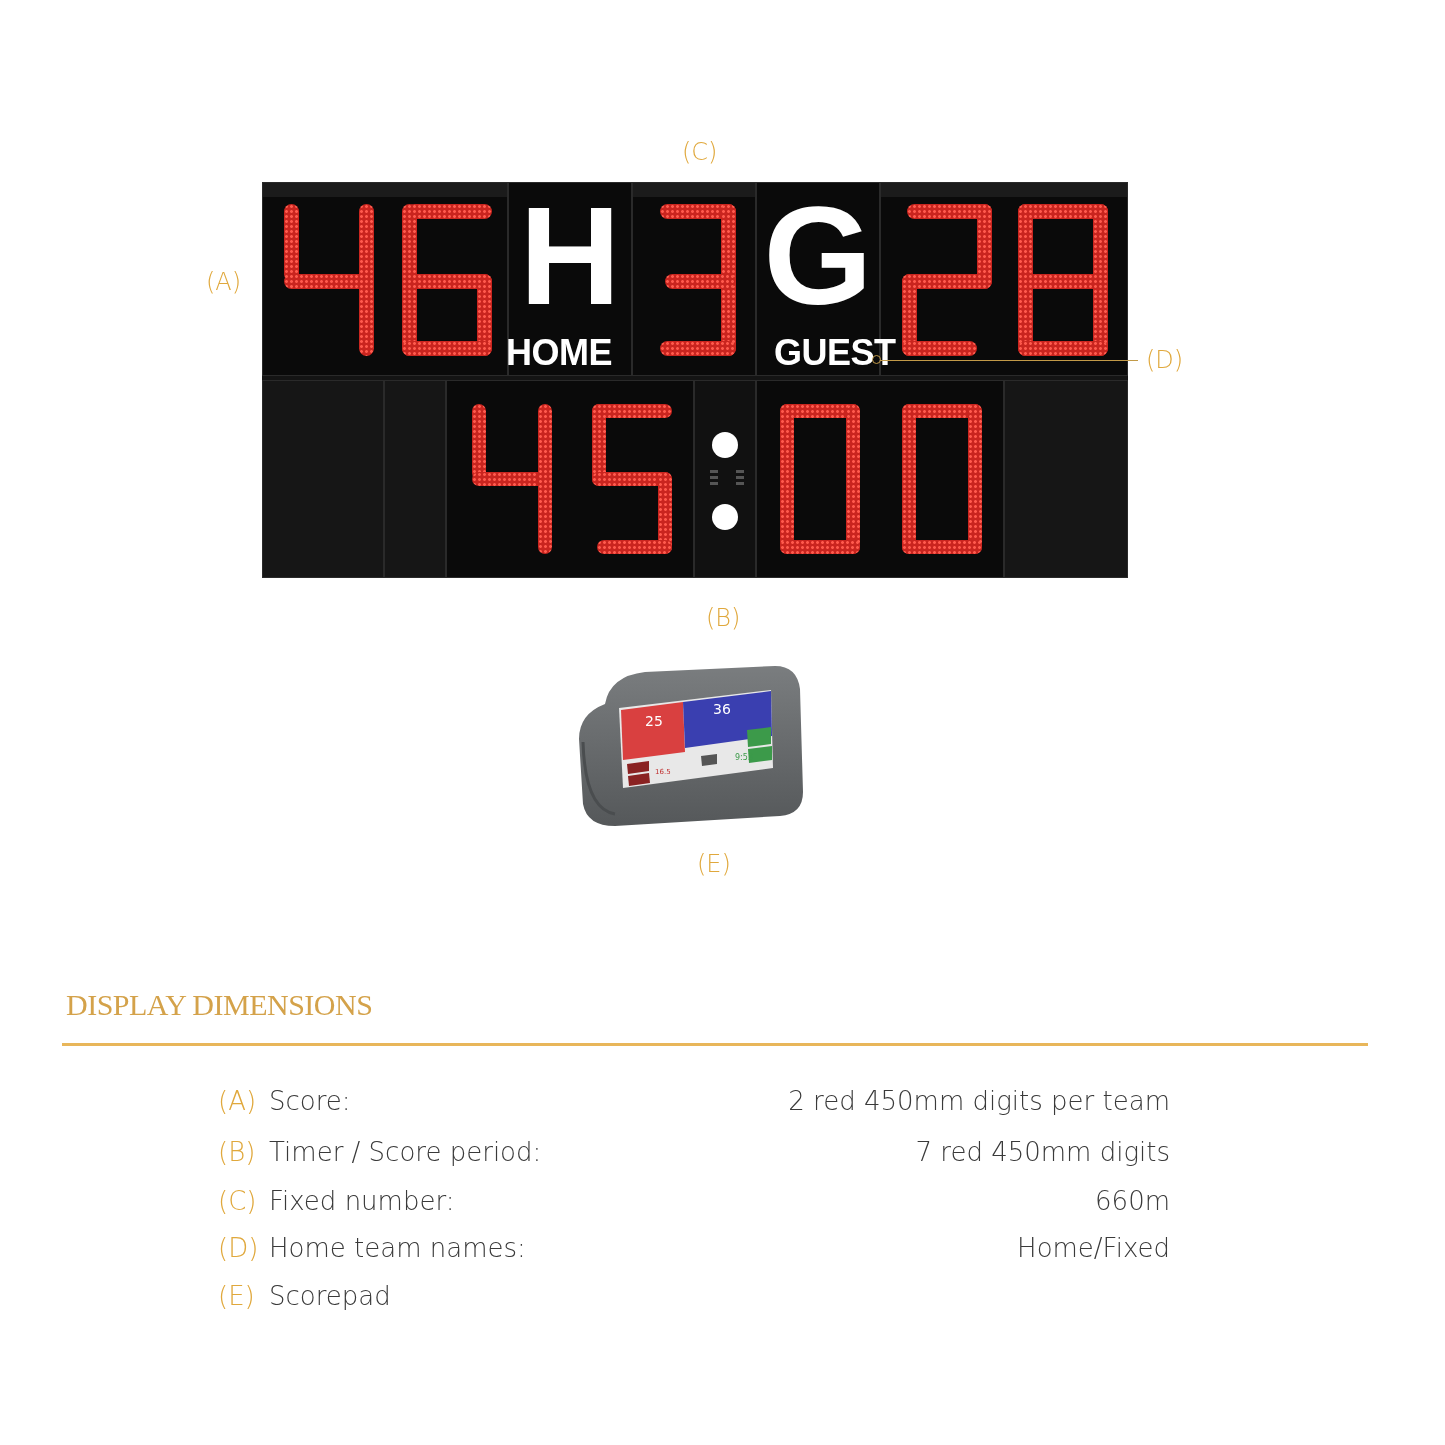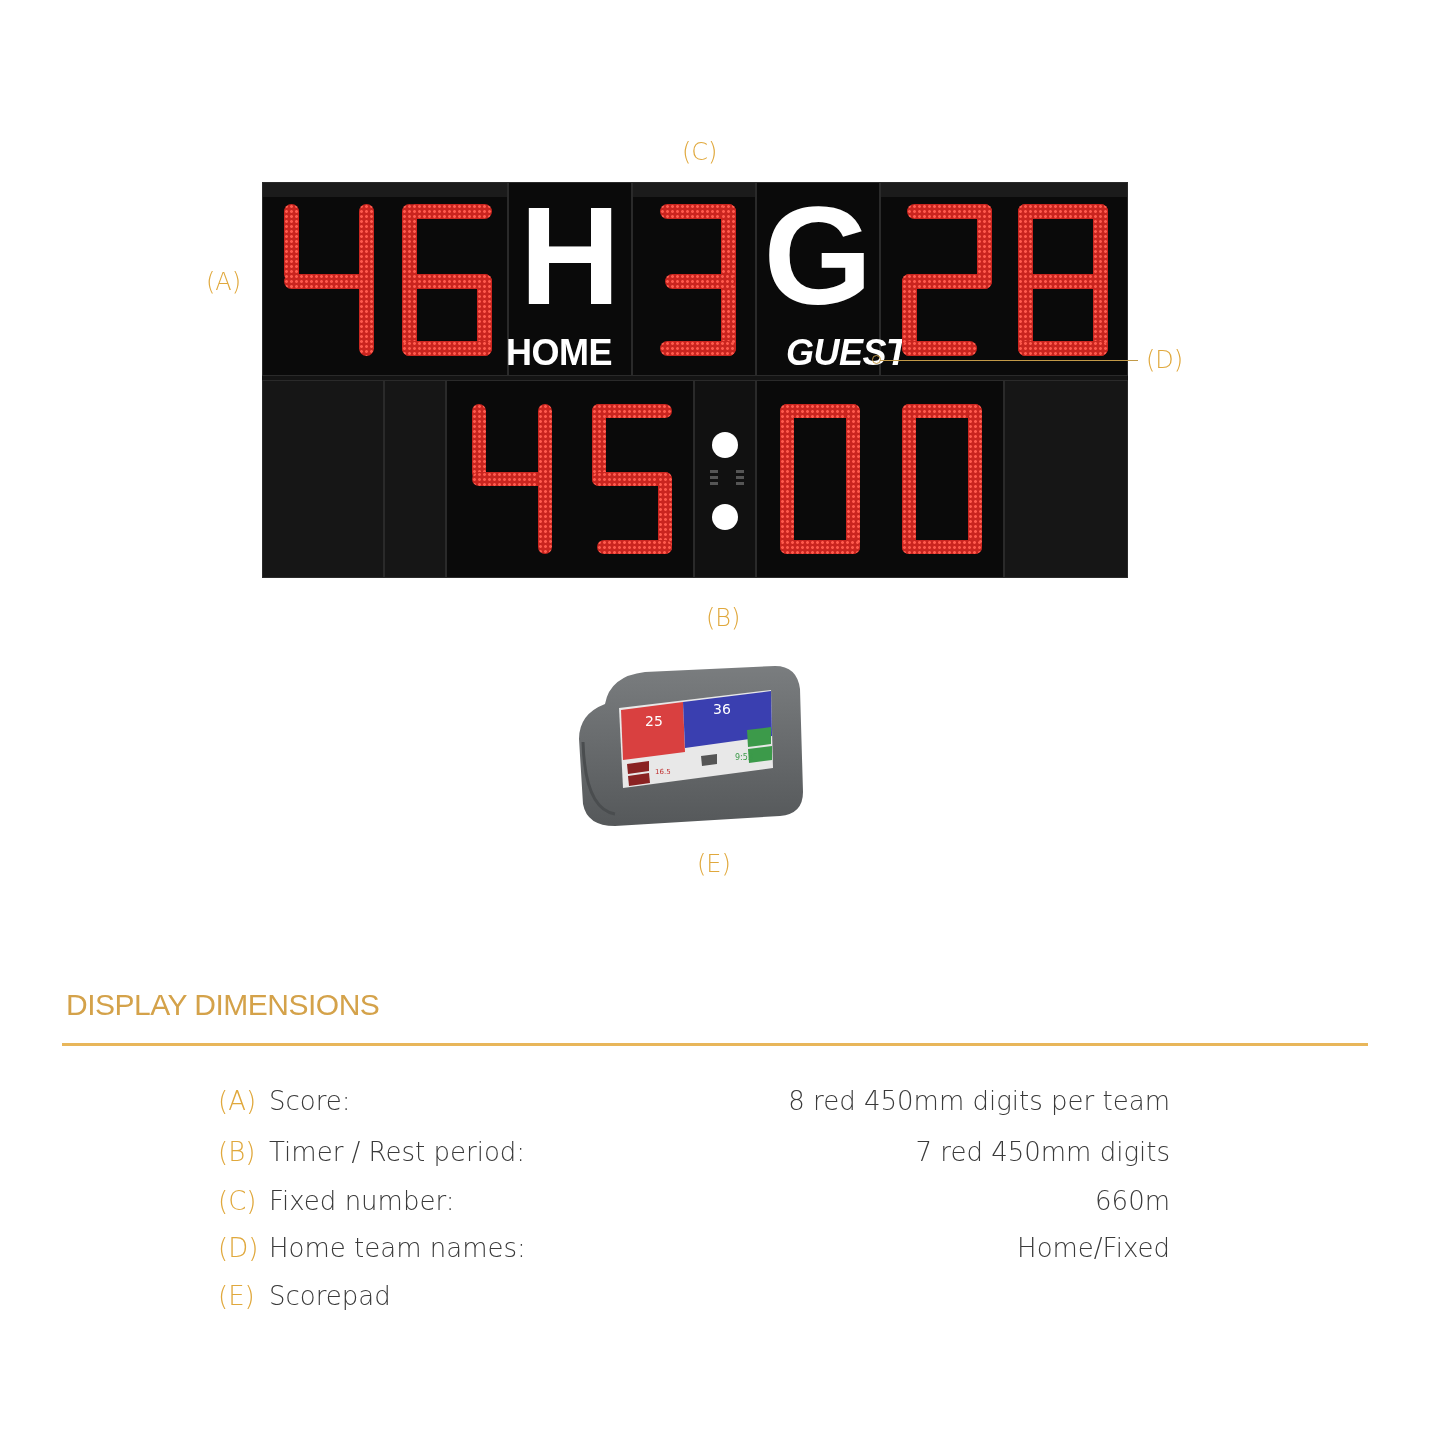--- a/index.html
+++ b/index.html
@@ -19,21 +19,21 @@
   .dot { position:absolute; width:26px; height:26px; border-radius:50%; background:#ffffff; }
   .tick { position:absolute; width:8px; height:3px; background:#555; }
 
   .d-line { position:absolute; left:880px; top:360px; width:258px; height:1px; background:#c29a48; }
   .d-circle { position:absolute; left:872px; top:355px; width:9px; height:9px; border:1.5px solid #c29a48; border-radius:50%; box-sizing:border-box; }
 
   
   .pad { position:absolute; left:575px; top:664px; width:230px; height:165px; }
 
   
-  .spec-title { position:absolute; left:66px; top:988px; color:#d4a24a; font-size:30px; font-family:Liberation Sans, sans-serif; letter-spacing:-0.5px; }
+  .spec-title { position:absolute; left:66px; top:988px; color:#d4a24a; font-size:30px; font-family:Liberation Serif, serif; letter-spacing:-0.5px; }
   .rule { position:absolute; left:62px; top:1043px; width:1306px; height:3px; background:#e8b65a; }
   .spec-row { position:absolute; left:218px; width:952px; height:32px; font-size:26px; color:#3a3a3a; font-family:"DejaVu Sans", sans-serif; font-weight:300; }
   .spec-key { position:absolute; left:0; top:0; color:#e0a83c; }
   .spec-label { position:absolute; left:51px; top:0; }
   .spec-value { position:absolute; right:0; top:0; text-align:right; }
 </style>
 </head>
 <body>
 
 <div class="callout" style="left:682px; top:138px;">(C)</div>
@@ -81,21 +81,21 @@
   <div class="word" style="left:244px; top:150px;">HOME</div>
 
   <div class="seg-digit" style="left:398px; top:22px; width:76px; height:152px;">
     <div class="seg" style="left:0; top:0; width:76px; height:15px;"></div>
     <div class="seg" style="left:61px; top:0; width:15px; height:152px;"></div>
     <div class="seg" style="left:5px; top:70px; width:71px; height:15px;"></div>
     <div class="seg" style="left:0; top:137px; width:76px; height:15px;"></div>
   </div>
 
   <div class="letter-big" style="left:494px; top:0px; width:124px; font-size:140px; line-height:148px;">G</div>
-  <div class="word" style="left:524px; top:150px;font-style:italic;">GUEST</div>
+  <div class="word" style="left:512px; top:150px;">GUEST</div>
 
   <div class="seg-digit" style="left:640px; top:22px; width:90px; height:152px;">
     <div class="seg" style="left:5px; top:0; width:85px; height:15px;"></div>
     <div class="seg" style="left:75px; top:0; width:15px; height:85px;"></div>
     <div class="seg" style="left:0; top:70px; width:90px; height:15px;"></div>
     <div class="seg" style="left:0; top:70px; width:15px; height:82px;"></div>
     <div class="seg" style="left:0; top:137px; width:75px; height:15px;"></div>
   </div>
   <div class="seg-digit" style="left:756px; top:22px; width:90px; height:152px;">
     <div class="seg" style="left:0; top:0; width:90px; height:15px;"></div>
@@ -174,25 +174,25 @@
     <text x="80" y="110" fill="#c03030" font-size="7" font-family="DejaVu Sans, sans-serif">16.5</text>
   </svg>
 </div>
 
 <div class="spec-title">DISPLAY DIMENSIONS</div>
 <div class="rule"></div>
 
 <div class="spec-row" style="top:1086px;">
   <span class="spec-key">(A)</span>
   <span class="spec-label">Score:</span>
-  <span class="spec-value">8 red 450mm digits per team</span>
+  <span class="spec-value">2 red 450mm digits per team</span>
 </div>
 <div class="spec-row" style="top:1137px;">
   <span class="spec-key">(B)</span>
-  <span class="spec-label">Timer / Rest period:</span>
+  <span class="spec-label">Timer / Score period:</span>
   <span class="spec-value">7 red 450mm digits</span>
 </div>
 <div class="spec-row" style="top:1186px;">
   <span class="spec-key">(C)</span>
   <span class="spec-label">Fixed number:</span>
   <span class="spec-value">660m</span>
 </div>
 <div class="spec-row" style="top:1233px;">
   <span class="spec-key">(D)</span>
   <span class="spec-label">Home team names:</span>

